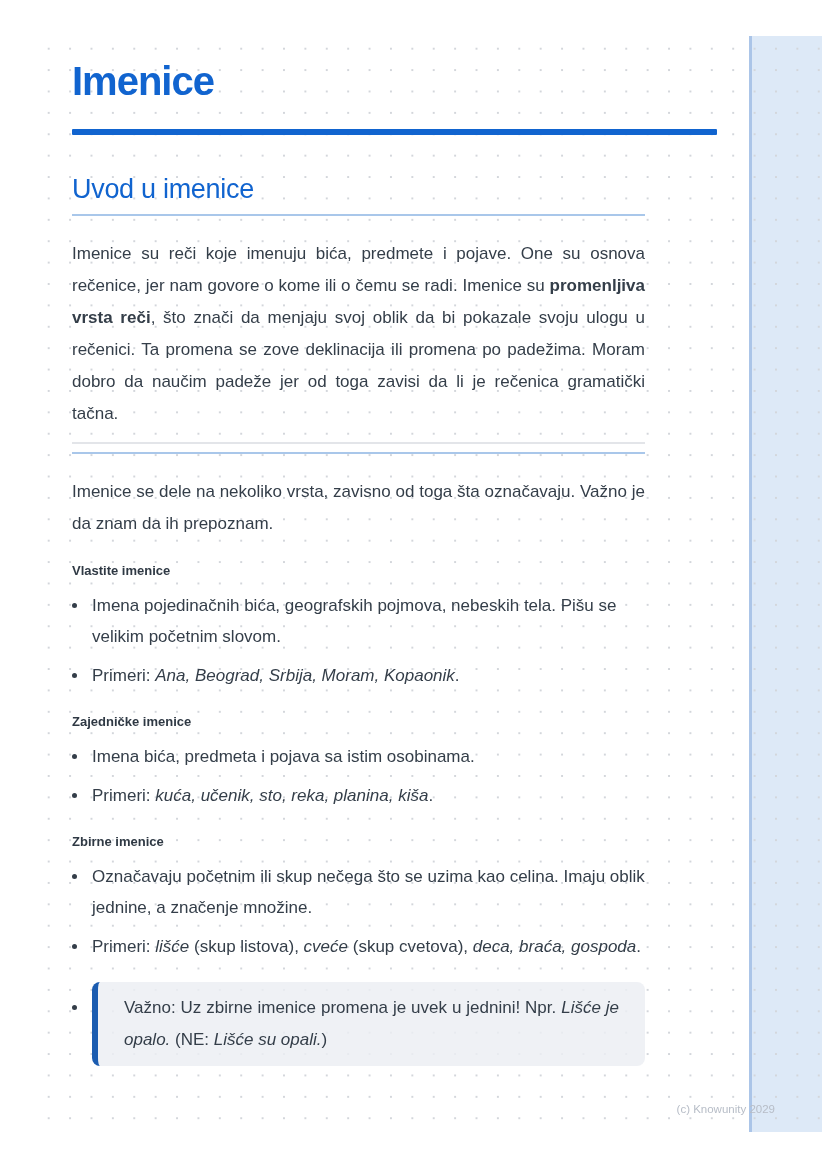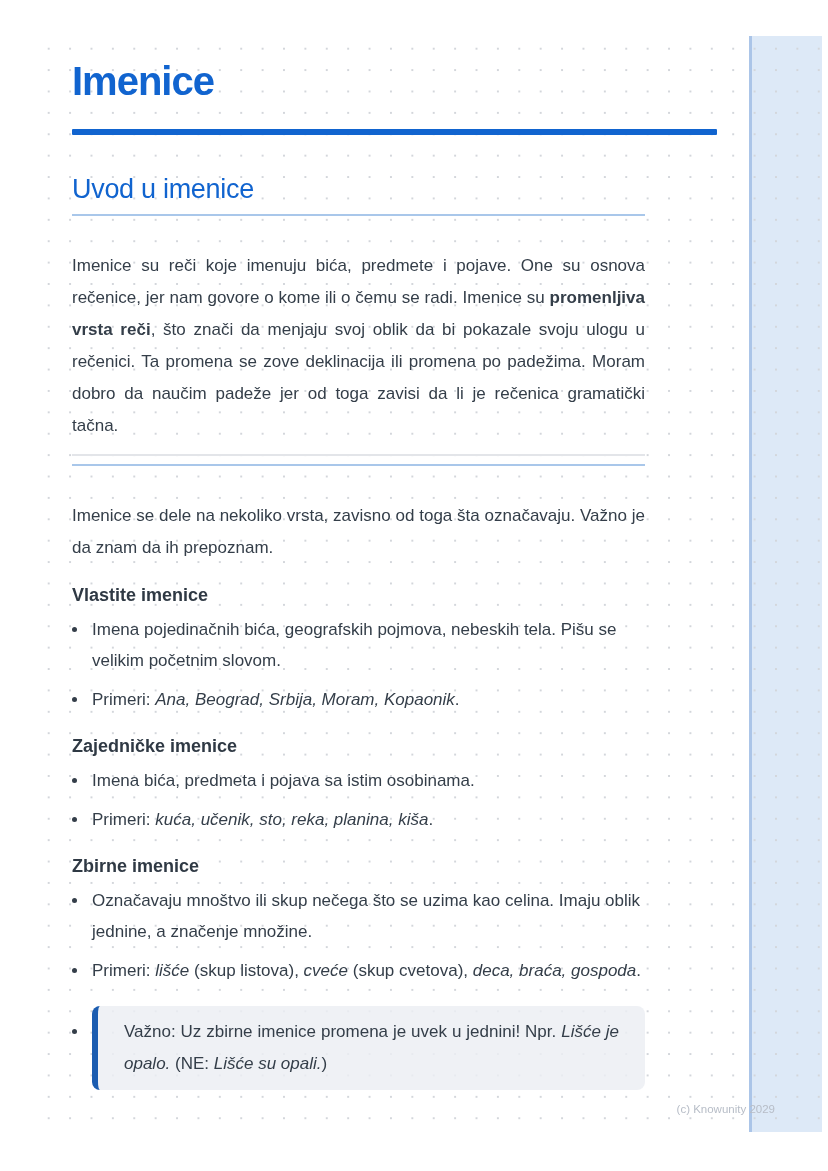--- a/index.html
+++ b/index.html
@@ -46,30 +46,30 @@
   .title-rule{width:645px;height:6px;margin-top:24px;background:var(--accent-blue);border-radius:1px;}
 
   h2{
     margin-top:38px;
     font-size:27px;line-height:1.2;font-weight:400;letter-spacing:-0.3px;
     color:var(--accent-blue);
   }
   .h2-underline{width:573px;height:2px;margin-top:8px;background:var(--heading-underline);}
 
   p.para{
-    margin-top:34px;
+    margin-top:22px;
     font-size:17px;line-height:32px;
     text-align:justify;
     color:var(--body-text);
   }
   .divider{width:573px;height:2px;margin-top:12px;background:var(--divider);}
 
   h3{
     margin-top:20px;
-    font-size:18px;line-height:22px;font-weight:700;
+    font-size:13px;line-height:22px;font-weight:700;
     color:#2f3944;
   }
   ul{
     margin-top:8px;
     padding-left:17px;
     list-style:disc outside;
   }
   li{
     padding-left:3px;
     margin-bottom:8px;
@@ -127,21 +127,21 @@
       </ul>
 
       <h3>Zajedničke imenice</h3>
       <ul>
         <li><span>Imena bića, predmeta i pojava sa istim osobinama.</span></li>
         <li><span>Primeri: </span><em>kuća, učenik, sto, reka, planina, kiša</em><span>.</span></li>
       </ul>
 
       <h3>Zbirne imenice</h3>
       <ul>
-        <li><span>Označavaju mnoštvo ili skup nečega što se uzima kao celina. Imaju oblik jednine, a značenje množine.</span></li>
+        <li><span>Označavaju početnim ili skup nečega što se uzima kao celina. Imaju oblik jednine, a značenje množine.</span></li>
         <li><span>Primeri: </span><em>lišće</em><span> (skup listova), </span><em>cveće</em><span> (skup cvetova), </span><em>deca, braća, gospoda</em><span>.</span></li>
       </ul>
 
       <ul class="callout-list">
         <li>
           <blockquote class="callout"><span>Važno: Uz zbirne imenice promena je uvek u jednini! Npr. </span><em>Lišće je opalo.</em><span> (NE: </span><em>Lišće su opali.</em><span>)</span></blockquote>
         </li>
       </ul>
     </section>
 

